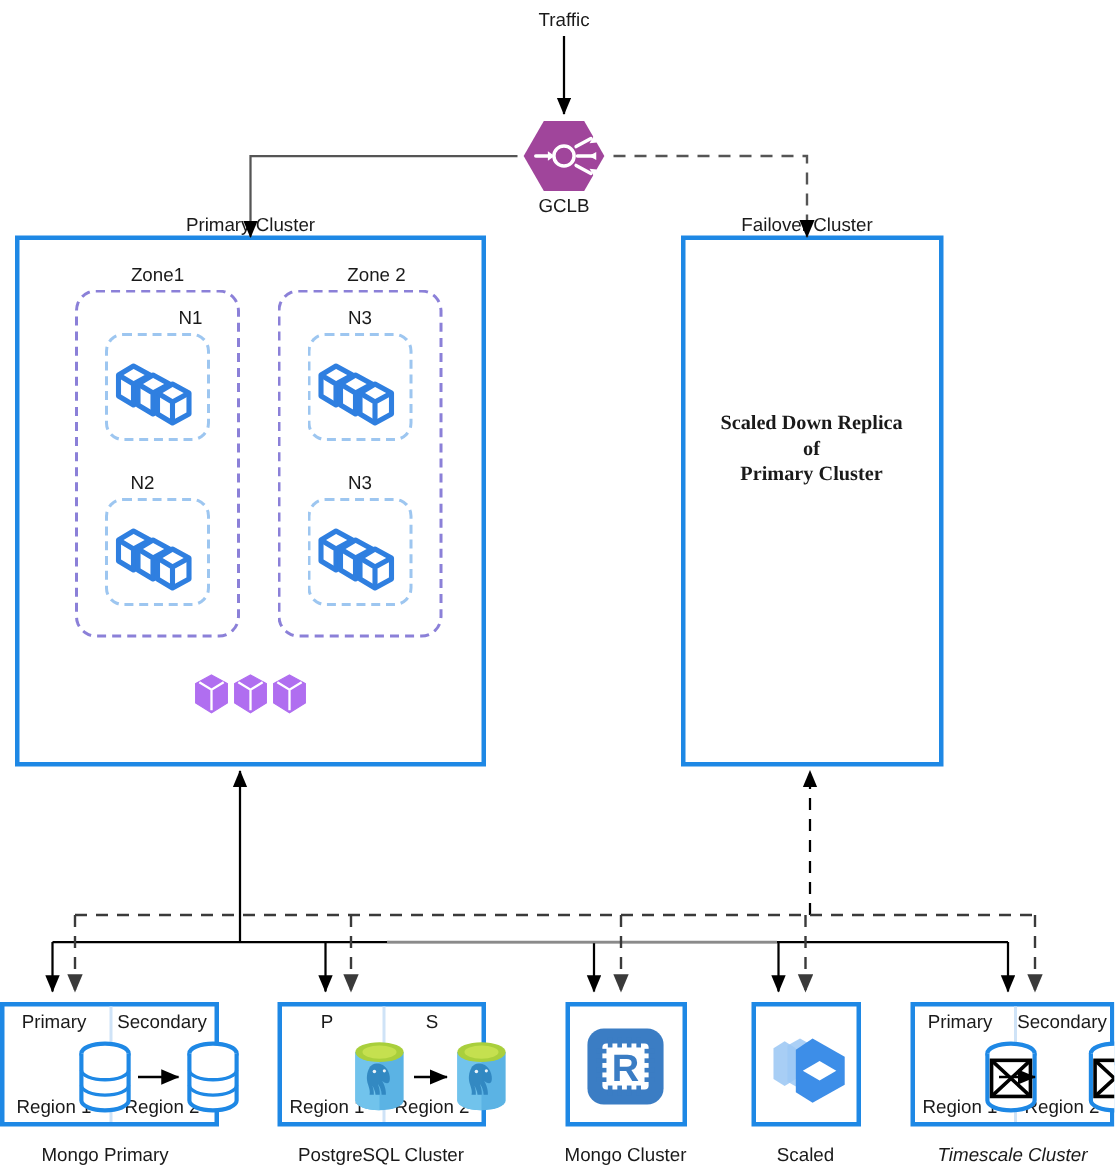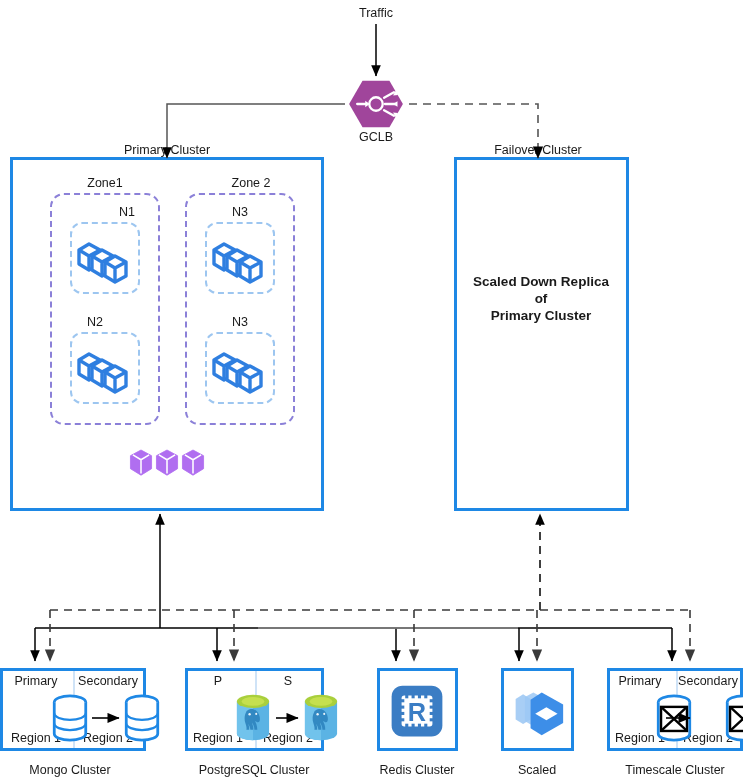--- a/index.html
+++ b/index.html
@@ -1,21 +1,21 @@
 <!DOCTYPE html>
 <html><head>
 <meta charset="utf-8">
 <title>Architecture Diagram</title>
 <style>
   html,body{margin:0;padding:0;background:#ffffff;}
   body{font-family:"Liberation Sans","DejaVu Sans",sans-serif;}
   #canvas{position:relative;width:743px;height:781px;background:#ffffff;overflow:hidden;}
   .lbl{position:absolute;font-size:12.5px;color:#1a1a1a;white-space:nowrap;line-height:1.15;}
   .ctr{transform:translateX(-50%);text-align:center;}
-  .bold{font-weight:bold;font-size:13.5px;}
+  .bold{font-weight:bold;font-size:13.5px;font-family:Liberation Serif, serif;}
   .cluster-box{position:absolute;border:3px solid #1e88e5;background:#ffffff;box-sizing:border-box;}
   .zone-box{position:absolute;border:2px dashed #8b80d8;border-radius:14px;box-sizing:border-box;background:transparent;}
   .node-box{position:absolute;border:2px dashed #9dc6f0;border-radius:12px;box-sizing:border-box;background:transparent;}
   .db-box{position:absolute;border:3px solid #1e88e5;background:#ffffff;box-sizing:border-box;}
   .db-split{position:absolute;top:0;bottom:0;width:2px;background:#cfe3f7;}
   svg.ov{position:absolute;left:0;top:0;width:743px;height:781px;overflow:visible;pointer-events:none;}
 </style>
 </head>
 <body>
 
@@ -52,45 +52,45 @@
   <div class="lbl bold ctr" style="left:541px;top:291px;">of</div>
   <div class="lbl bold ctr" style="left:541px;top:308px;">Primary Cluster</div>
 
   <div class="db-box" style="left:0px;top:668px;width:146px;height:83px;">
     <div class="db-split" style="left:70px;"></div>
   </div>
   <div class="lbl ctr" style="left:36px;top:674px;">Primary</div>
   <div class="lbl ctr" style="left:108px;top:674px;">Secondary</div>
   <div class="lbl ctr" style="left:36px;top:731px;">Region 1</div>
   <div class="lbl ctr" style="left:108px;top:731px;">Region 2</div>
-  <div class="lbl ctr" style="left:70px;top:763px;">Mongo Cluster</div>
+  <div class="lbl ctr" style="left:70px;top:763px;">Mongo Primary</div>
 
   <div class="db-box" style="left:185px;top:668px;width:139px;height:83px;">
     <div class="db-split" style="left:67px;"></div>
   </div>
   <div class="lbl ctr" style="left:218px;top:674px;">P</div>
   <div class="lbl ctr" style="left:288px;top:674px;">S</div>
   <div class="lbl ctr" style="left:218px;top:731px;">Region 1</div>
   <div class="lbl ctr" style="left:288px;top:731px;">Region 2</div>
   <div class="lbl ctr" style="left:254px;top:763px;">PostgreSQL Cluster</div>
 
   <div class="db-box" style="left:377px;top:668px;width:81px;height:83px;"></div>
-  <div class="lbl ctr" style="left:417px;top:763px;">Redis Cluster</div>
+  <div class="lbl ctr" style="left:417px;top:763px;">Mongo Cluster</div>
 
   <div class="db-box" style="left:501px;top:668px;width:73px;height:83px;"></div>
   <div class="lbl ctr" style="left:537px;top:763px;">Scaled</div>
 
   <div class="db-box" style="left:607px;top:668px;width:136px;height:83px;">
     <div class="db-split" style="left:66px;"></div>
   </div>
   <div class="lbl ctr" style="left:640px;top:674px;">Primary</div>
   <div class="lbl ctr" style="left:708px;top:674px;">Secondary</div>
   <div class="lbl ctr" style="left:640px;top:731px;">Region 1</div>
   <div class="lbl ctr" style="left:708px;top:731px;">Region 2</div>
-  <div class="lbl ctr" style="left:675px;top:763px;">Timescale Cluster</div>
+  <div class="lbl ctr" style="left:675px;top:763px;font-style:italic;">Timescale Cluster</div>
 
   <svg class="ov" viewBox="0 0 743 781" xmlns="http://www.w3.org/2000/svg">
     <defs>
       <marker id="ar" markerWidth="9" markerHeight="9" refX="7.2" refY="3.2" orient="auto">
         <path d="M0,0 L7.6,3.2 L0,6.4 z" fill="#000000"></path>
       </marker>
       <marker id="arg" markerWidth="9" markerHeight="9" refX="7.2" refY="3.2" orient="auto">
         <path d="M0,0 L7.6,3.2 L0,6.4 z" fill="#3a3a3a"></path>
       </marker>
 

